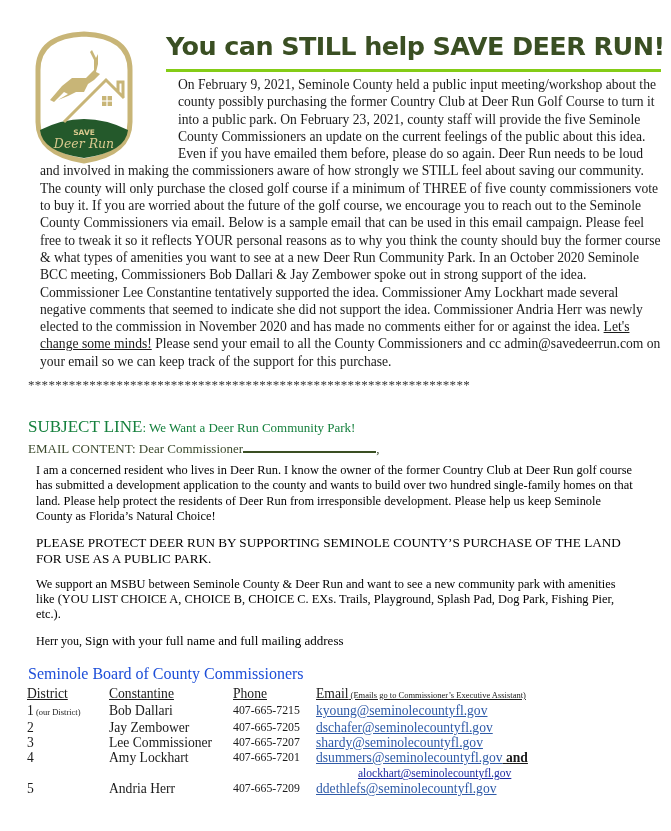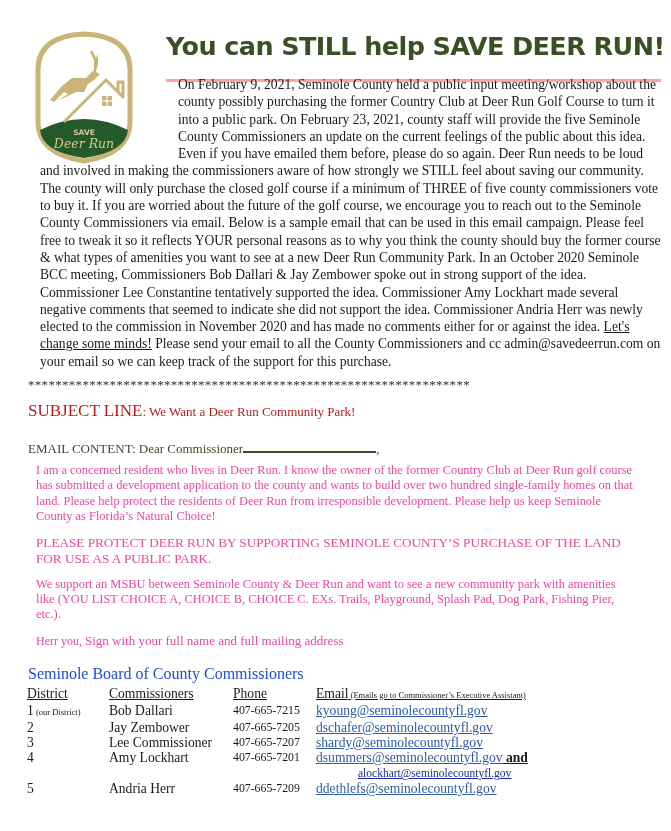--- a/index.html
+++ b/index.html
@@ -2,32 +2,32 @@
 <html><head>
 <meta charset="utf-8">
 <style>
   html, body { margin:0; padding:0; background:#ffffff; }
   body { width:671px; height:831px; position:relative; overflow:hidden;
          font-family:"Liberation Serif", "DejaVu Serif", serif; color:#1a1a1a; }
   .logo { position:absolute; left:28px; top:30px; width:112px; height:134px; }
   .title { position:absolute; left:166px; top:30px; width:495px;
            font-family:"DejaVu Sans", "Liberation Sans", sans-serif; font-weight:bold;
            font-size:25.5px; color:#3a4f23; letter-spacing:-0.6px; white-space:nowrap;
-           border-bottom:3px solid #fca5a5; padding-bottom:17px; line-height:32px; }
+           border-bottom:3px solid #84cc16; padding-bottom:7px; line-height:32px; }
   .intro { position:absolute; left:28px; top:76px; width:625px; font-size:13.6px;
            line-height:17.3px; text-align:left;margin-left:12px; }
   .intro .float { float:left; width:138px; height:85px; }
   .intro a { color:#1a1a1a; text-decoration:underline; }
   .stars { position:absolute; left:28px; top:377px; font-size:13px; letter-spacing:0.3px; color:#333; }
-  .subject { position:absolute; left:28px; top:401px; color:#b91c1c;font-family:Liberation Serif, serif; }
+  .subject { position:absolute; left:28px; top:417px; color:#15803d;font-family:Liberation Serif, serif; }
   .subject .big { font-size:17px; }
   .subject .small { font-size:13px; }
   .email-content { position:absolute; left:28px; top:439px; color:#3b4a2c; font-size:13px; }
   .blank { display:inline-block; width:133px; border-bottom:2px solid #3a4f23; height:12px; vertical-align:baseline; }
-  .sample { position:absolute; left:36px; top:463px; width:600px; color:#ec4899; font-size:12.4px; line-height:15.4px; }
+  .sample { position:absolute; left:36px; top:463px; width:600px; color:#000000; font-size:12.4px; line-height:15.4px; }
   .sample p { margin:0 0 10px 0; }
   .sample .caps { font-size:13.2px; line-height:16px; }
   .sample .thanks { font-size:12px; }
   .sample .thanks .big { font-size:13px; }
   .board-title { position:absolute; left:28px; top:665px; font-size:16px; color:#1d4ed8; }
   table.comm { position:absolute; left:27px; top:686px; border-collapse:collapse; font-size:13.6px; }
   table.comm td { padding:0; line-height:15px; vertical-align:top; white-space:nowrap; }
   .th { text-decoration:underline; }
   .c1 { width:82px; } .c2 { width:124px; } .c3 { width:83px; } .c4 { width:260px; }
   .phone { font-size:11.8px; }
@@ -77,21 +77,21 @@
   <p>We support an MSBU between Seminole County &amp; Deer Run and want to see a new community park with amenities like (YOU LIST CHOICE A, CHOICE B, CHOICE C. EXs. Trails, Playground, Splash Pad, Dog Park, Fishing Pier, etc.).</p>
   <p class="thanks"><span>Herr you, </span><span class="big"> Sign with your full name and full mailing address</span></p>
 </div>
 
 <div class="board-title">Seminole Board of County Commissioners</div>
 
 <table class="comm">
   <tbody>
       <tr>
     <td class="c1"><span class="th">District</span></td>
-    <td class="c2"><span class="th">Commissioners</span></td>
+    <td class="c2"><span class="th">Constantine</span></td>
     <td class="c3"><span class="th">Phone</span></td>
     <td class="c4"><span class="th"><span>Email</span><span class="tiny"> (Emails go to Commissioner’s Executive Assistant)</span></span></td>
   </tr>
   <tr>
     <td><span>1</span><span class="tiny"> (our District)</span></td>
     <td>Bob Dallari</td>
     <td class="phone">407-665-7215</td>
     <td><a class="email-link">kyoung@seminolecountyfl.gov</a></td>
   </tr>
   <tr>

